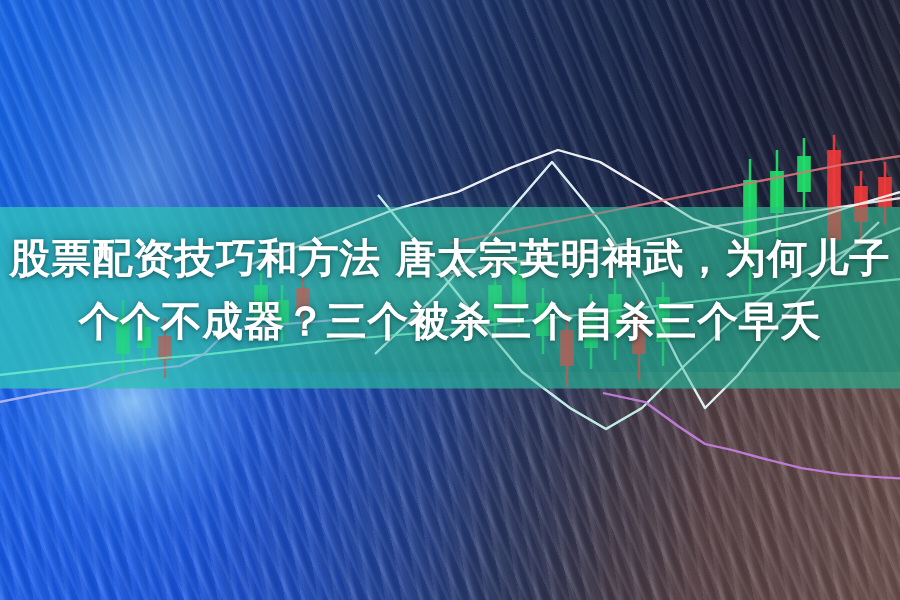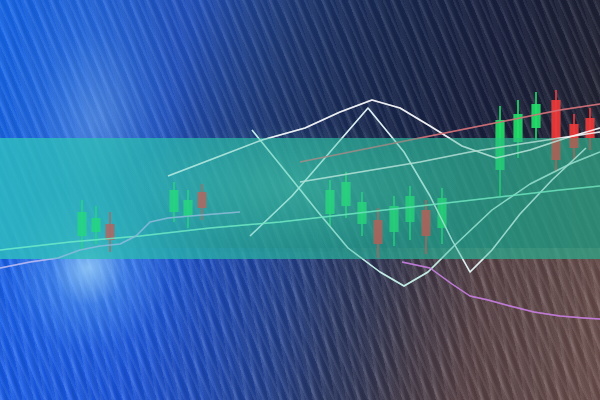--- a/index.html
+++ b/index.html
@@ -250,15 +250,17 @@
         <path d="M 252 130 L 286 172 L 318 212 L 348 248 L 380 272 L 404 286 L 428 272 L 456 244 L 492 210 L 530 184 L 570 164 L 600 152" fill="none" stroke="#cdfaf0" stroke-width="1.5" opacity="0.85" stroke-linejoin="round"></path>
         <path d="M 0 250 L 70 242 L 140 236 L 210 228 L 280 222 L 350 214 L 420 206 L 490 198 L 560 190 L 600 186" fill="none" stroke="#8dfbd2" stroke-width="1.5" opacity="0.85" stroke-linejoin="round"></path>
         <path d="M 0 268 L 30 262 L 58 258 L 80 250 L 100 246 L 120 244 L 136 236 L 150 222 L 168 218 L 190 216 L 215 214 L 240 212" fill="none" stroke="#b9b8f2" stroke-width="1.5" opacity="0.85" stroke-linejoin="round"></path>
         <path d="M 402 262 L 430 268 L 452 284 L 470 296 L 488 300 L 510 306 L 534 312 L 560 316 L 584 318 L 600 319" fill="none" stroke="#c77fe0" stroke-width="1.5" opacity="0.85" stroke-linejoin="round"></path>
         <path d="M 300 162 L 360 150 L 420 138 L 470 128 L 520 118 L 560 110 L 600 104" fill="none" stroke="#d6737a" stroke-width="1.5" opacity="0.85" stroke-linejoin="round"></path>
         <path d="M 300 182 L 360 172 L 420 162 L 470 152 L 520 144 L 560 138 L 600 132" fill="none" stroke="#f2f2f2" stroke-width="1.5" opacity="0.85" stroke-linejoin="round"></path>
       </g>
   </svg>
 
   <div class="headline">
+    <span class="hl-line">股票配资技巧和方法 唐太宗英明神武，为何儿子</span>
+    <span class="hl-line">个个不成器？三个被杀三个自杀三个早夭</span>
   </div>
 
 </div>
 
 </body></html>

